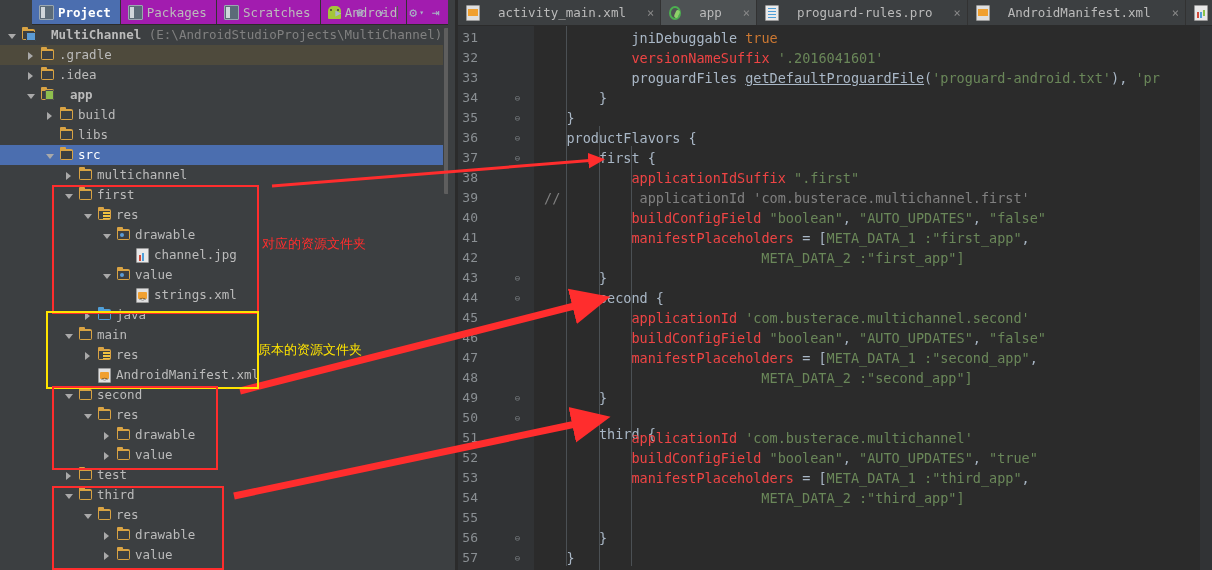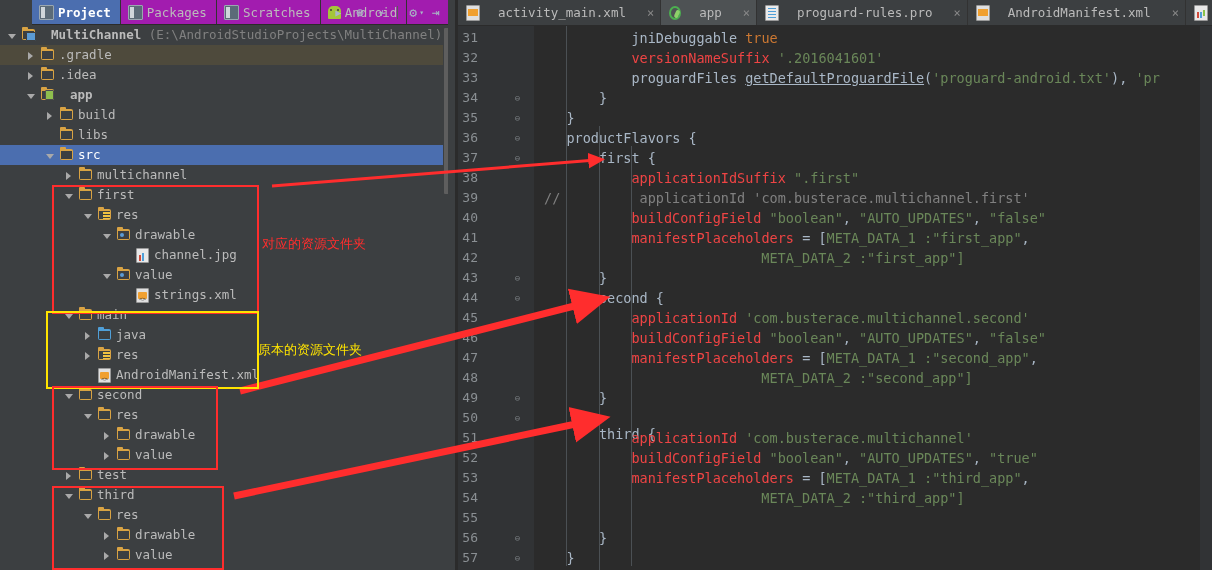--- a/index.html
+++ b/index.html
@@ -265,32 +265,32 @@
           </span>
           <span class="lbl" style="left: 135px;">value</span>
         </div>
         <div class="row">
           <span class="fi xmlf" style="left: 136px;">
             <span class="g"></span>
           </span>
           <span class="lbl" style="left: 154px;">strings.xml</span>
         </div>
         <div class="row">
-          <span class="tw open" style="left: 65px;"></span>
-          <span class="fi" style="left: 79px;">
-            <span class="fo" style="position: absolute; left: 0px; top: 0px; width: 13px; height: 11px;"></span>
-          </span>
-          <span class="lbl" style="left: 97px;">main</span>
-        </div>
-        <div class="row">
           <span class="tw closed" style="left: 84px;"></span>
           <span class="fi" style="left: 98px;">
             <span class="fo blue" style="position: absolute; left: 0px; top: 0px; width: 13px; height: 11px;"></span>
           </span>
           <span class="lbl" style="left: 116px;">java</span>
+        </div>
+        <div class="row">
+          <span class="tw open" style="left: 65px;"></span>
+          <span class="fi" style="left: 79px;">
+            <span class="fo" style="position: absolute; left: 0px; top: 0px; width: 13px; height: 11px;"></span>
+          </span>
+          <span class="lbl" style="left: 97px;">main</span>
         </div>
         <div class="row">
           <span class="tw closed" style="left: 84px;"></span>
           <span class="fi" style="left: 98px;">
             <span class="fo res" style="position: absolute; left: 0px; top: 0px; width: 13px; height: 11px;">
               <span class="s"></span>
             </span>
           </span>
           <span class="lbl" style="left: 116px;">res</span>
         </div>

